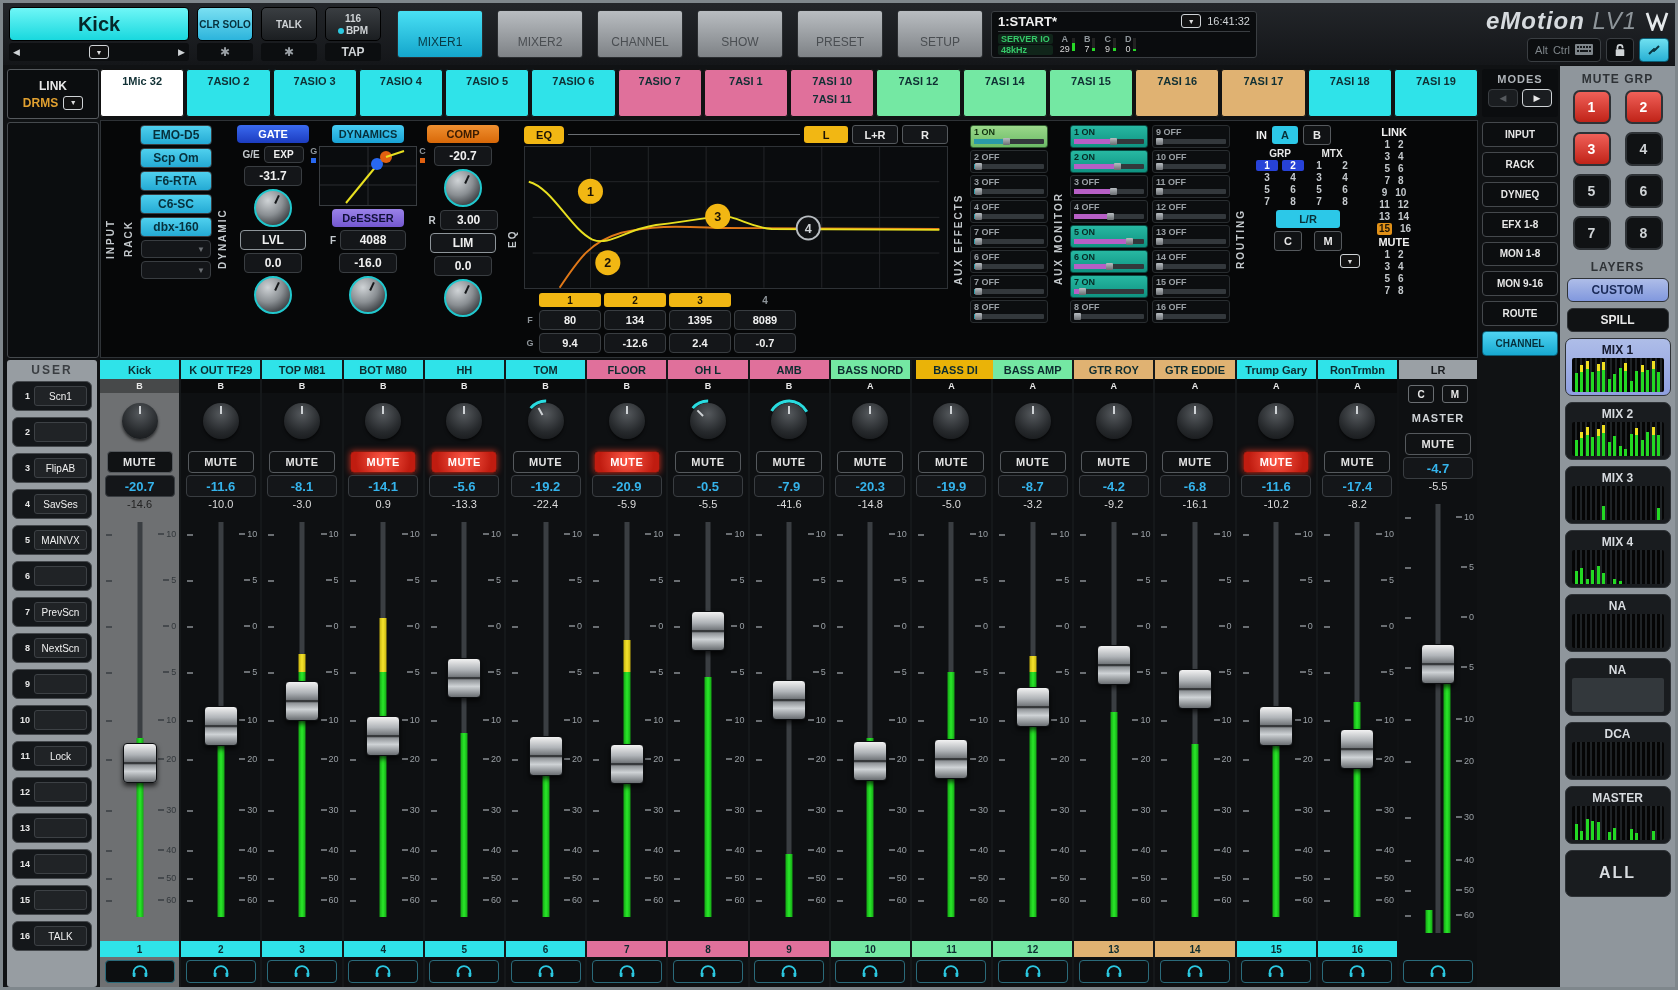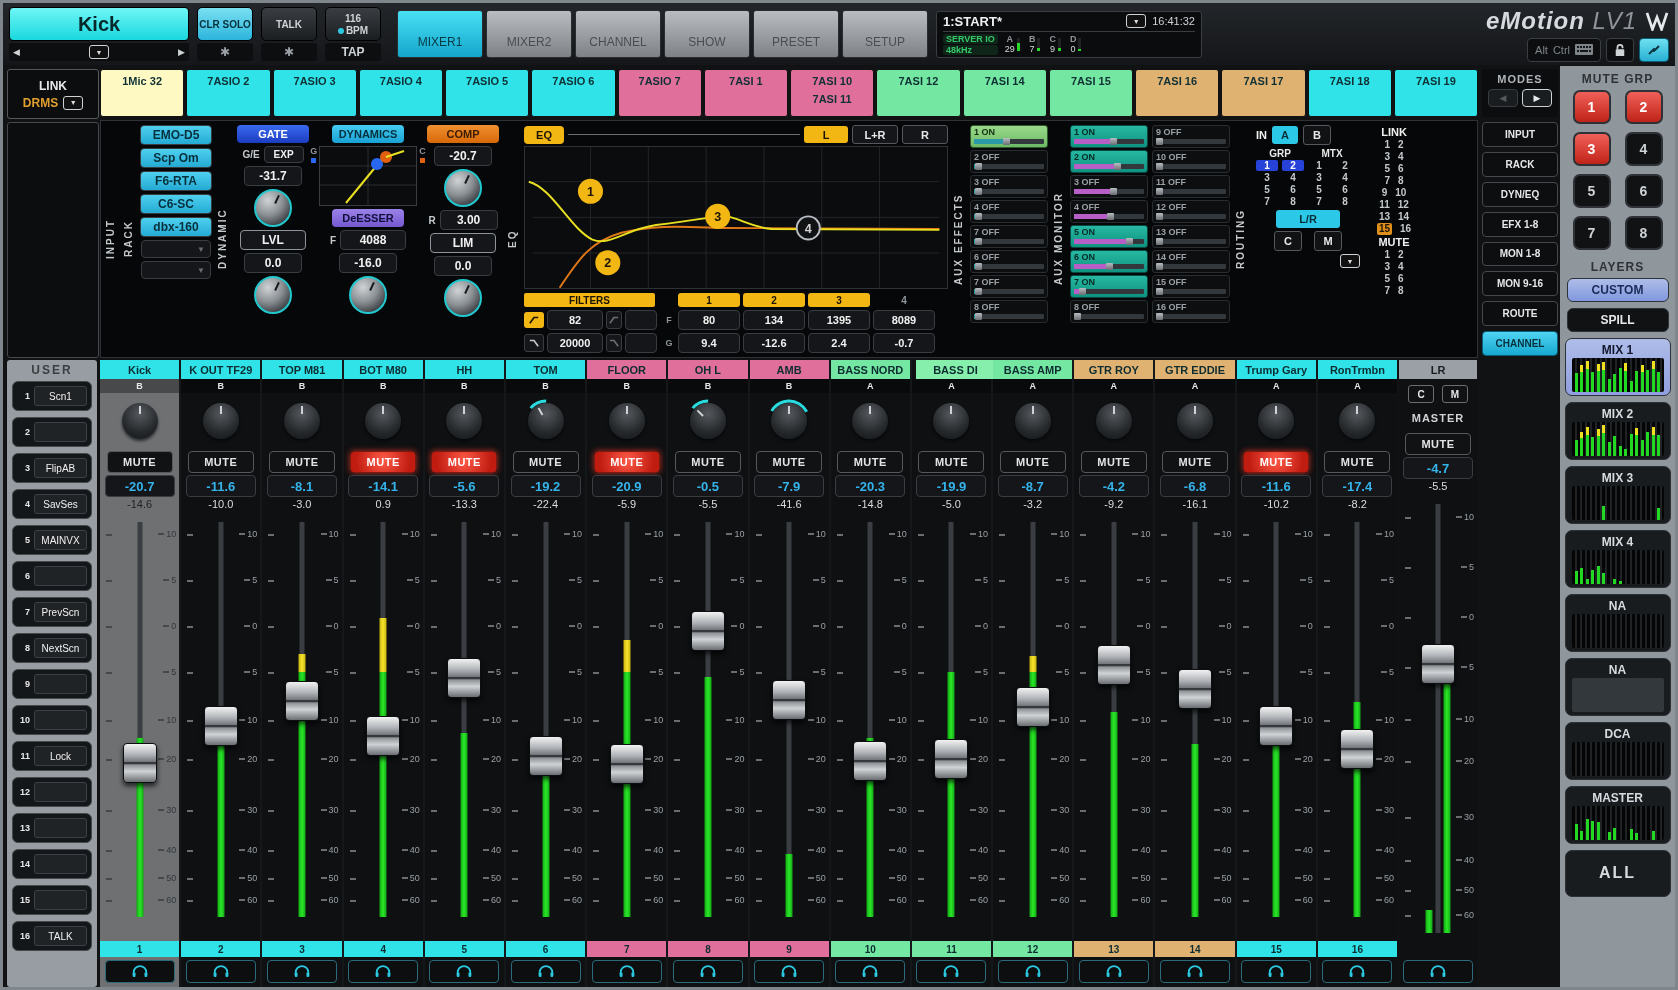--- a/index.html
+++ b/index.html
@@ -20,21 +20,21 @@
   .dd{width:18px;height:12px;border:1px solid #cfd3d6;border-radius:3px;background:#111;
       display:inline-flex;align-items:center;justify-content:center;font-size:7px;color:#ddd;}
   .sqbtn{width:56px;display:flex;flex-direction:column;gap:2px;}
   .sqbtn .face{height:32px;border-radius:5px;display:flex;align-items:center;justify-content:center;
         font-size:10px;font-weight:bold;text-align:center;line-height:11px;border:1px solid #000;}
   .face.cyan{background:linear-gradient(#7ae0f2,#2cb4dc);color:#06303c;}
   .face.dark{background:linear-gradient(#3a3e42,#1b1e21);color:#cfd3d6;}
   .gearrow{height:18px;background:#0c0e10;border-radius:3px;display:flex;align-items:center;justify-content:center;color:#9aa0a5;font-size:12px;}
   .bpmbox{font-size:10px;color:#e8e8e8;font-weight:bold;display:flex;flex-direction:column;align-items:center;gap:1px;}
   .bpmdot{display:inline-block;width:6px;height:6px;border-radius:50%;background:#2cc8e0;margin-right:2px;}
-  .tabs{display:flex;gap:3px;margin-left:8px;}
+  .tabs{display:flex;gap:14px;margin-left:8px;}
   .tab{width:86px;height:48px;border-radius:3px;background:linear-gradient(#b9bdc1,#7e8286);
        display:flex;align-items:flex-end;justify-content:center;padding-bottom:8px;box-sizing:border-box;
        font-size:12px;color:#4a4e52;border:1px solid #2a2d30;cursor:pointer;}
   .tab.active{background:linear-gradient(#49e0f4,#14a6cc);color:#083a46;}
   .sessionbox{width:252px;background:#0a0c0e;border:1px solid #3a3e42;border-radius:3px;padding:2px 6px;font-size:11px;}
   .sesstop{display:flex;align-items:center;gap:6px;border-bottom:1px solid #3a3e42;padding-bottom:2px;}
   .sessname{color:#f0f0f0;font-weight:bold;font-size:13px;flex:1;}
   .sesstime{color:#cfd3d6;font-size:11px;}
   .sessbot{display:flex;align-items:center;gap:7px;padding-top:2px;}
   .srv{color:#35c868;font-weight:bold;font-size:9px;background:#10251a;padding:0 3px;border-radius:2px;}
@@ -350,21 +350,21 @@
   </div>
 
   <div class="abs linkbox">
     <span class="l1">LINK</span>
     <span class="l2">
         <span>DRMS</span>
         <span class="dd">▼</span>
       </span>
   </div>
   <div class="abs inselrow" id="inselrow">
-      <div class="insel" style="background:#fef9c3">
+      <div class="insel" style="background:#ffffff">
         <span>1Mic 32</span>
       </div>
       <div class="insel" style="background:#2fe3e9">
         <span>7ASIO 2</span>
       </div>
       <div class="insel" style="background:#2fe3e9">
         <span>7ASIO 3</span>
       </div>
       <div class="insel" style="background:#2fe3e9">
         <span>7ASIO 4</span>
@@ -508,47 +508,20 @@
               <text x="60" y="51" fill="#1c1405">1</text>
         <circle cx="78" cy="120" r="13" fill="#f2b713"></circle>
               <text x="78" y="125" fill="#1c1405">2</text>
         <circle cx="192" cy="72" r="13" fill="#f2b713"></circle>
               <text x="192" y="77" fill="#1c1405">3</text>
         <circle cx="286" cy="84" r="12" fill="#101214" stroke="#b8bdc1" stroke-width="2"></circle>
               <text x="286" y="89" fill="#cfd3d6">4</text>
       </g>
     </svg>
     <div class="eqfoot">
-      <div class="fblock">
-        <div class="filtlab">FILTERS</div>
-        <div class="fico y">
-                <svg width="12" height="10" viewBox="0 0 14 12">
-                  <path d="M2 10 L7 3 H12" fill="none" stroke="#1c1405" stroke-width="2"></path>
-                </svg>
-              </div>
-        <div class="chip" style="height:18px;font-size:11px">82</div>
-        <div class="fico d">
-                <svg width="12" height="10" viewBox="0 0 14 12">
-                  <path d="M2 10 L7 3 H12" fill="none" stroke="#6a6e72" stroke-width="2"></path>
-                </svg>
-              </div>
-        <div class="chip" style="height:18px;width:30px"></div>
-        <div class="fico d">
-                <svg width="12" height="10" viewBox="0 0 14 12">
-                  <path d="M2 3 H7 L12 10" fill="none" stroke="#c4c9cd" stroke-width="2"></path>
-                </svg>
-              </div>
-        <div class="chip" style="height:18px;font-size:11px">20000</div>
-        <div class="fico d">
-                <svg width="12" height="10" viewBox="0 0 14 12">
-                  <path d="M2 3 H7 L12 10" fill="none" stroke="#6a6e72" stroke-width="2"></path>
-                </svg>
-              </div>
-        <div class="chip" style="height:18px;width:30px"></div>
-      </div>
       <div class="bands">
         <div></div>
               <div class="bhdr on">1</div>
               <div class="bhdr on">2</div>
               <div class="bhdr on">3</div>
               <div class="bhdr offb">4</div>
         <div class="fg">F</div>
               <div class="chip" style="height:18px;font-size:11px">80</div>
               <div class="chip" style="height:18px;font-size:11px">134</div>
               <div class="chip" style="height:18px;font-size:11px">1395</div>
@@ -1378,21 +1351,21 @@
     <div class="s-num" style="background: rgb(116, 232, 163);">10</div>
     <div class="s-phone">
       <svg width="18" height="13" viewBox="0 0 20 14">
             <path d="M3 12 V8 a7 7 0 0 1 14 0 V12" stroke="#2cc8e0" fill="none" stroke-width="2"></path>
             <rect x="2" y="8" width="3" height="5" rx="1" fill="#2cc8e0"></rect>
             <rect x="15" y="8" width="3" height="5" rx="1" fill="#2cc8e0"></rect>
           </svg>
     </div>
   </div>
       <div class="strip">
-    <div class="s-name" style="background: #86efac; margin-left: 8px;">BASS DI</div>
+    <div class="s-name" style="background: #eab308; margin-left: 8px;">BASS DI</div>
     <div class="s-layer">A</div>
     <div class="s-knobzone">
 
       <div class="pknob">
             <div class="ptr" style="transform: translateX(-50%) rotate(0deg); transform-origin: 50% 15px;"></div>
           </div>
     </div>
     <div class="s-mute">MUTE</div>
     <div class="s-val chip">-19.9</div>
     <div class="s-peak">-5.0</div>

